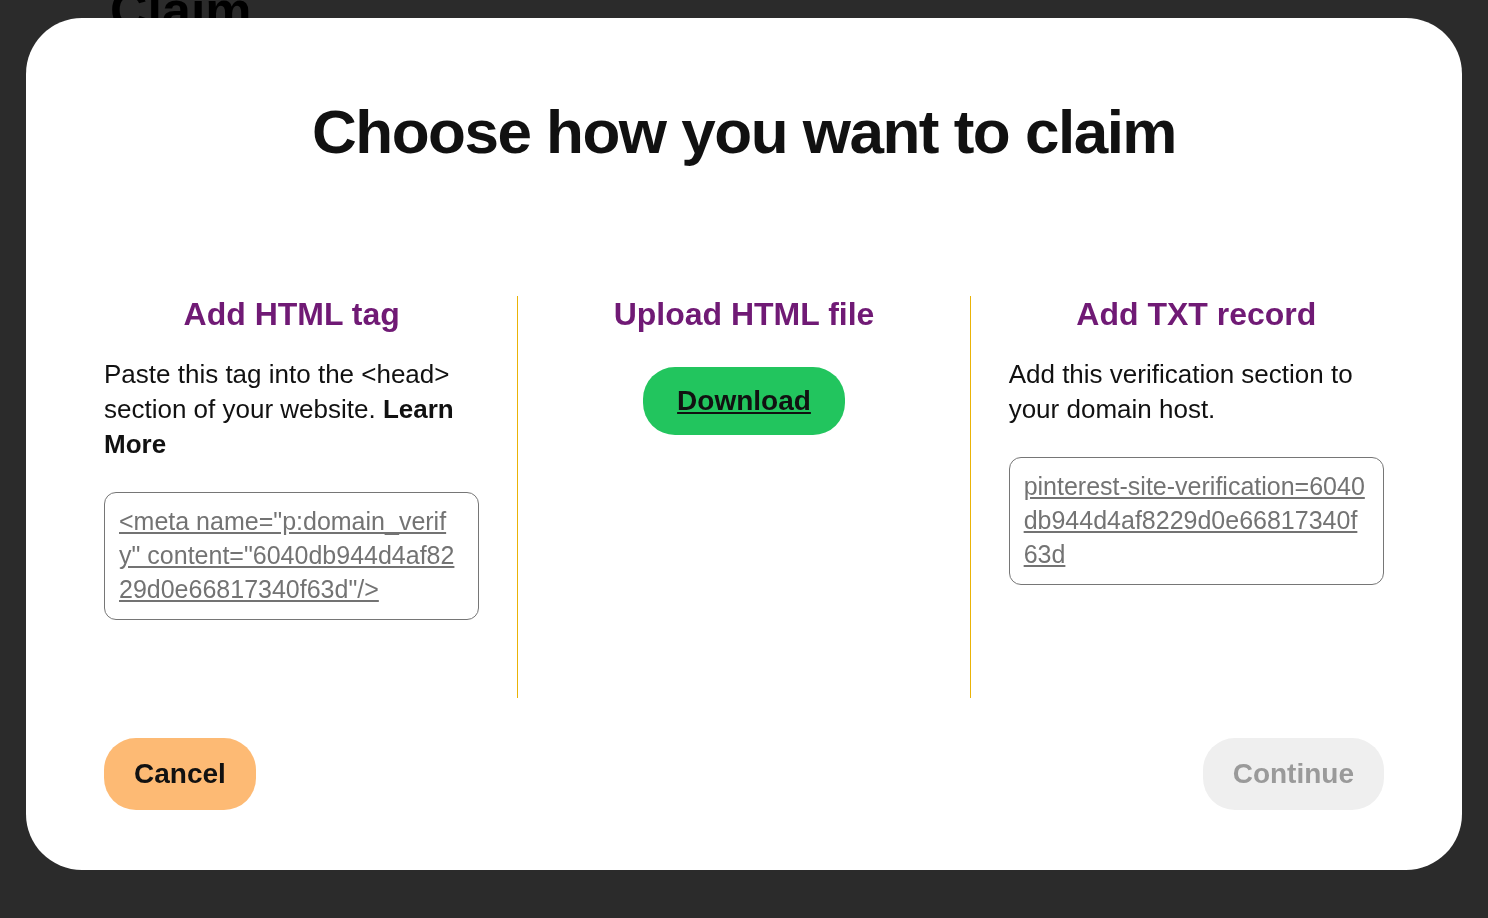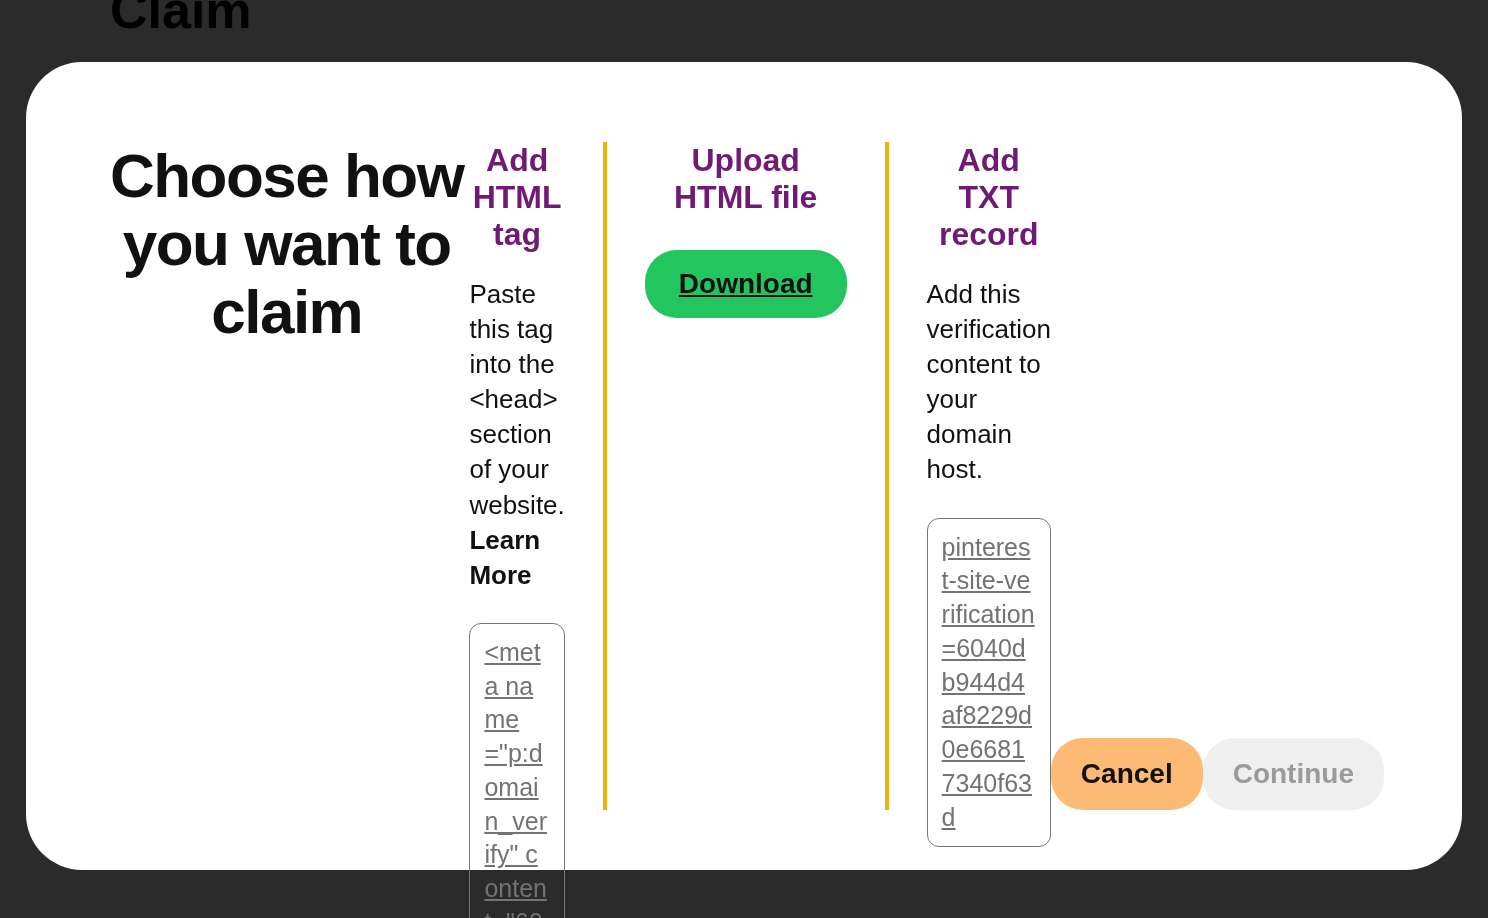--- a/index.html
+++ b/index.html
@@ -26,22 +26,21 @@
     .modal {
       position: absolute;
       top: 18px;
       left: 26px;
       right: 26px;
       bottom: 48px;
       background: #fff;
       border-radius: 56px;
       padding: 80px 78px 60px 78px;
       display: flex;
-      flex-direction: row;
-      margin-top: 44px;
+      flex-direction: column;
     }
     .modal-title {
       text-align: center;
       font-size: 62px;
       font-weight: 700;
       color: #111;
       letter-spacing: -1.5px;
       margin-bottom: 130px;
       line-height: 1.1;
     }
@@ -55,21 +54,21 @@
       display: flex;
       flex-direction: column;
     }
     .option:first-child {
       padding-left: 0;
     }
     .option:last-child {
       padding-right: 0;
     }
     .option + .option {
-      border-left: 4px solid #eab308;
+      border-left: 1px solid #eab308;
     }
     .option-title {
       text-align: center;
       font-size: 32px;
       font-weight: 700;
       color: #701a75;
       margin-bottom: 24px;
     }
     .option-desc {
       font-size: 26px;
@@ -157,21 +156,21 @@
     <div class="option">
       <div class="option-title">Upload HTML file</div>
       <div class="download-wrap">
         <button class="download-btn">Download</button>
       </div>
     </div>
 
     <div class="option">
       <div class="option-title">Add TXT record</div>
       <div class="option-desc">
-        <span>Add this verification content to your domain host.</span>
+        <span>Add this verification section to your domain host.</span>
       </div>
       <div class="code-box">pinterest-site-verification=6040db944d4af8229d0e66817340f63d</div>
     </div>
 
   </div>
 
   <div class="footer">
     <button class="btn btn-cancel">Cancel</button>
     <button class="btn btn-continue">Continue</button>
   </div>

